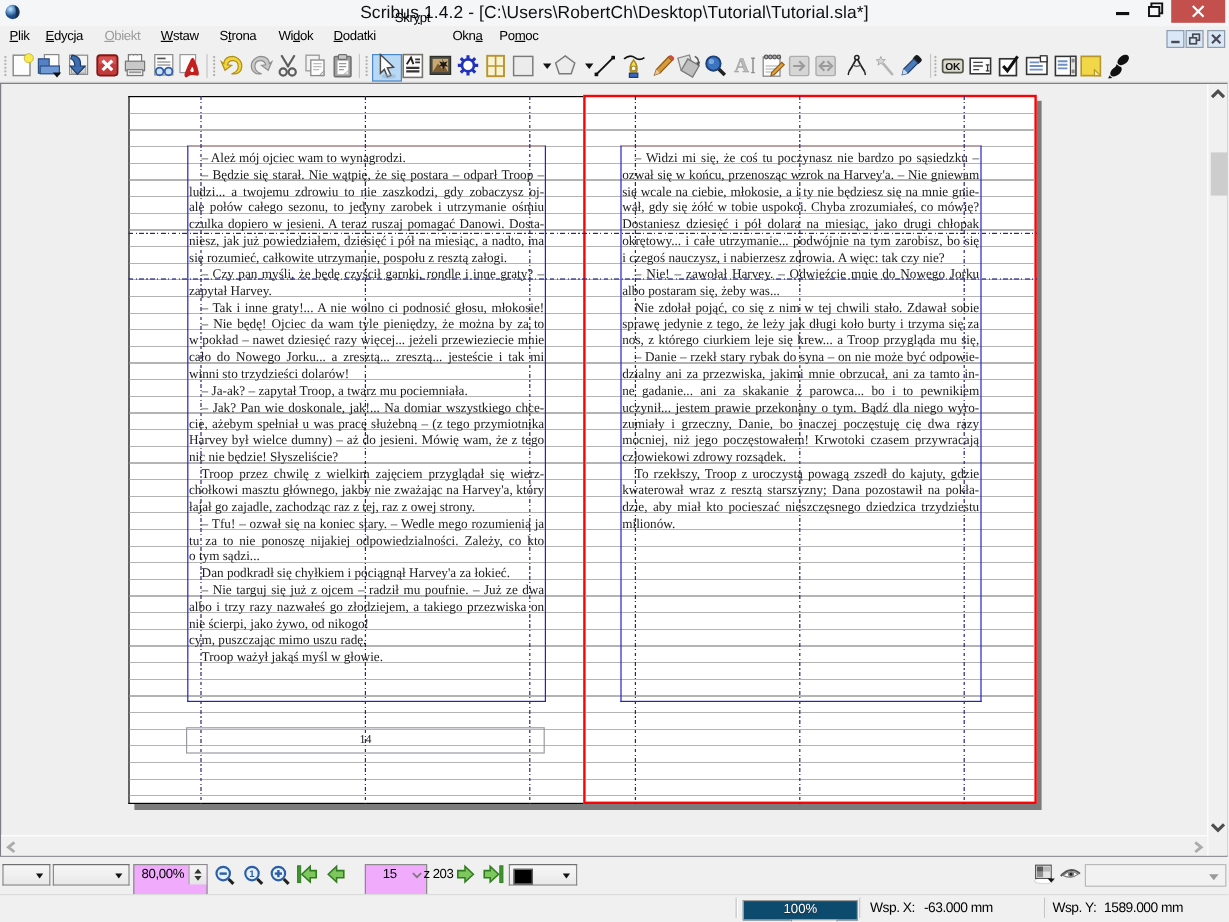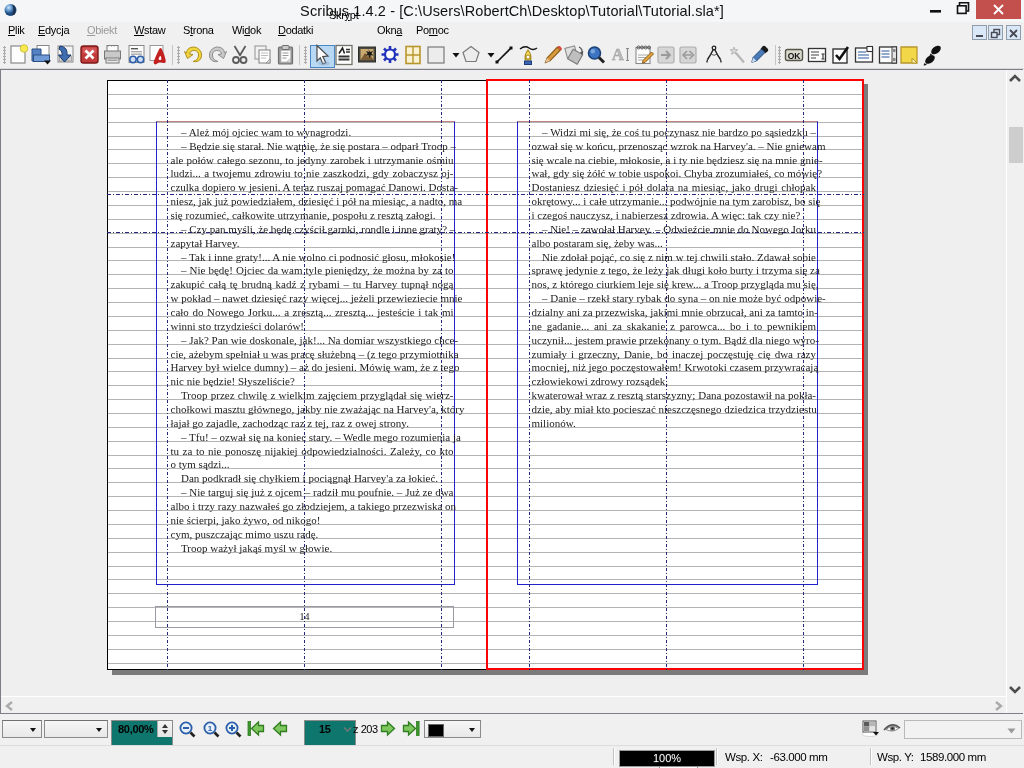--- a/index.html
+++ b/index.html
@@ -25,40 +25,40 @@
 .page{position:absolute;background:#fff;}
 #pageL{left:107px;top:80px;width:380px;height:590px;border:1px solid #000;border-right:none;box-sizing:border-box;box-shadow:5px 5px 0 #7b7b7b;}
 #pageR{left:486px;top:79px;width:378px;height:591px;border:2px solid #fb0207;box-sizing:border-box;box-shadow:4px 5px 0 #7b7b7b;}
 .grid{position:absolute;left:0;right:0;bottom:0;background:repeating-linear-gradient(to bottom,#b4b4b4 0,#b4b4b4 1px,transparent 1px,transparent 13.87px);}
 .vguide{position:absolute;top:80px;height:590px;width:1px;z-index:5;
  background:repeating-linear-gradient(to bottom,#26267e 0,#26267e 3px,transparent 3px,transparent 5px,#26267e 5px,#26267e 6px,transparent 6px,transparent 8px);}
 .hguide{position:absolute;left:107px;width:757px;height:1px;z-index:5;
  background:repeating-linear-gradient(to right,#26267e 0,#26267e 4px,transparent 4px,transparent 6px,#26267e 6px,#26267e 7px,transparent 7px,transparent 9px);}
 .tframe{position:absolute;border:1px solid #2222cc;border-top:1px solid #c08482;box-sizing:border-box;z-index:4;}
 .txt{position:absolute;font-family:"Liberation Serif",serif;font-size:11px;line-height:13.87px;color:#1c1c1c;z-index:6;}
-.tl{white-space:nowrap;text-align:justify;text-align-last:justify;height:13.87px;padding-left:13px;}
+.tl{white-space:nowrap;text-align:justify;text-align-last:justify;height:13.87px;}
 .tl.e{text-align-last:left;}
 .tl.i{text-indent:10.5px;}
 #pnframe{left:155px;top:606px;width:299px;height:22px;border:1px solid #9a9aa2;box-sizing:border-box;z-index:4;}
 #pnum{left:155px;top:611px;width:299px;text-align:center;font-family:"Liberation Serif",serif;font-size:10px;color:#222;z-index:6;}
 
 #vsb{left:1006px;top:70px;width:17px;height:643px;box-sizing:border-box;background:#f0f0f0;border-left:1px solid #fff;}
 #vthumb{left:1008.5px;top:127px;width:14px;height:36px;background:#cdcdcd;}
 #hsb{left:1px;top:696px;width:1005px;height:17px;box-sizing:border-box;background:#f0f0f0;border-top:1px solid #fff;}
 
 #botbar{left:0;top:715px;width:1024px;height:30px;background:#f0f0f0;}
 .combo{position:absolute;top:5px;height:18px;box-sizing:border-box;background:linear-gradient(#f7f7f7,#e8e8e8);border:1px solid #8b8b8b;border-top-color:#707070;font-size:11px;letter-spacing:-0.4px;color:#000;}
 .combo .cl{position:absolute;left:6px;top:2px;margin-top:27px;}
 .combo .ca{position:absolute;right:5px;top:7px;width:0;height:0;border-left:3.5px solid transparent;border-right:3.5px solid transparent;border-top:4px solid #111;}
-.spin{position:absolute;top:5px;height:36px;box-sizing:border-box;background:#0f766e;border:1px solid #8b8b8b;font-size:11px;letter-spacing:-0.3px;font-weight:bold;}
+.spin{position:absolute;top:5px;height:36px;box-sizing:border-box;background:#f0abfc;border:1px solid #8b8b8b;font-size:11px;letter-spacing:-0.3px;}
 
 #statusbar{left:0;top:745px;width:1024px;height:23px;background:#f0f0f0;border-top:1px solid #dcdcdc;}
 .sgroove{position:absolute;top:3px;width:1px;height:17px;background:#c3c3c3;border-right:1px solid #fff;}
 .stext{position:absolute;top:6px;font-size:11.5px;letter-spacing:-0.4px;color:#000;}
-#progress{left:619px;top:5px;width:94px;height:15px;background:#000000;border:1px solid #9a9a9a;text-align:center;font-size:11px;color:#fff;line-height:15px;text-shadow:0 1px 1px #2a2a2a;}
+#progress{left:619px;top:5px;width:94px;height:15px;background:#0c4a6e;border:1px solid #9a9a9a;text-align:center;font-size:11px;color:#fff;line-height:15px;text-shadow:0 1px 1px #2a2a2a;}
 
 .mdib{position:absolute;top:25px;width:15px;height:15px;background:#d9e7f6;border:1px solid #8e9cac;box-sizing:border-box;}
 </style></head>
 <body>
 <div class="abs" id="titlebar"></div>
 <div class="abs" id="title">Scribus 1.4.2 - [C:\Users\RobertCh\Desktop\Tutorial\Tutorial.sla*]</div>
 <svg class="abs" id="applogo" style="left:4px;top:3px" width="14" height="15">
  <defs>
       <radialGradient id="lg" cx="35%" cy="30%">
         <stop offset="0%" stop-color="#cfe3f5"></stop>
@@ -335,33 +335,33 @@
  <div class="abs vguide" style="left:803px"></div>
  <div class="abs hguide" style="top:194px"></div>
  <div class="abs hguide" style="top:232px"></div>
  <div class="abs tframe" style="left:156px;top:121px;width:299px;height:464px"></div>
  <div class="abs tframe" style="left:517px;top:121px;width:300.5px;height:464px"></div>
  <div class="abs" id="pnframe"></div>
  <div class="abs" id="pnum">14</div>
  <div class="abs txt" id="txtL" style="left:157.5px;top:125.8px;width:296px">
 <div class="tl i e">– Ależ mój ojciec wam to wynagrodzi.</div>
 <div class="tl i">– Będzie się starał. Nie wątpię, że się postara – odparł Troop –</div>
+<div class="tl">ludzi... a twojemu zdrowiu to nie zaszkodzi, gdy zobaczysz oj-</div>
 <div class="tl">ale połów całego sezonu, to jedyny zarobek i utrzymanie ośmiu</div>
-<div class="tl">ludzi... a twojemu zdrowiu to nie zaszkodzi, gdy zobaczysz oj-</div>
 <div class="tl">czulka dopiero w jesieni. A teraz ruszaj pomagać Danowi. Dosta-</div>
 <div class="tl">niesz, jak już powiedziałem, dziesięć i pół na miesiąc, a nadto, ma</div>
 <div class="tl e">się rozumieć, całkowite utrzymanie, pospołu z resztą załogi.</div>
 <div class="tl i">– Czy pan myśli, że będę czyścił garnki, rondle i inne graty? –</div>
 <div class="tl e">zapytał Harvey.</div>
 <div class="tl i">– Tak i inne graty!... A nie wolno ci podnosić głosu, młokosie!</div>
 <div class="tl i">– Nie będę! Ojciec da wam tyle pieniędzy, że można by za to</div>
-<div class="tl">zakupić całą tę brudną kadź z rybami – tu Harvey tupnął nogą</div>
 <div class="tl">w pokład – nawet dziesięć razy więcej... jeżeli przewieziecie mnie</div>
 <div class="tl">cało do Nowego Jorku... a zresztą... zresztą... jesteście i tak mi</div>
 <div class="tl e">winni sto trzydzieści dolarów!</div>
+<div class="tl i e">– Ja-ak? – zapytał Troop, a twarz mu pociemniała.</div>
 <div class="tl i">– Jak? Pan wie doskonale, jak!... Na domiar wszystkiego chce-</div>
 <div class="tl">cie, ażebym spełniał u was pracę służebną – (z tego przymiotnika</div>
 <div class="tl">Harvey był wielce dumny) – aż do jesieni. Mówię wam, że z tego</div>
 <div class="tl e">nic nie będzie! Słyszeliście?</div>
 <div class="tl i">Troop przez chwilę z wielkim zajęciem przyglądał się wierz-</div>
 <div class="tl">chołkowi masztu głównego, jakby nie zważając na Harvey'a, który</div>
 <div class="tl e">łajał go zajadle, zachodząc raz z tej, raz z owej strony.</div>
 <div class="tl i">– Tfu! – ozwał się na koniec stary. – Wedle mego rozumienia ja</div>
 <div class="tl">tu za to nie ponoszę nijakiej odpowiedzialności. Zależy, co kto</div>
 <div class="tl e">o tym sądzi...</div>
@@ -385,20 +385,21 @@
 <div class="tl i">Nie zdołał pojąć, co się z nim w tej chwili stało. Zdawał sobie</div>
 <div class="tl">sprawę jedynie z tego, że leży jak długi koło burty i trzyma się za</div>
 <div class="tl">nos, z którego ciurkiem leje się krew... a Troop przygląda mu się,</div>
 <div class="tl i">– Danie – rzekł stary rybak do syna – on nie może być odpowie-</div>
 <div class="tl">dzialny ani za przezwiska, jakimi mnie obrzucał, ani za tamto in-</div>
 <div class="tl">ne gadanie... ani za skakanie z parowca... bo i to pewnikiem</div>
 <div class="tl">uczynił... jestem prawie przekonany o tym. Bądź dla niego wyro-</div>
 <div class="tl">zumiały i grzeczny, Danie, bo inaczej poczęstuję cię dwa razy</div>
 <div class="tl">mocniej, niż jego poczęstowałem! Krwotoki czasem przywracają</div>
 <div class="tl e">człowiekowi zdrowy rozsądek.</div>
+<div class="tl i">To rzekłszy, Troop z uroczystą powagą zszedł do kajuty, gdzie</div>
 <div class="tl">kwaterował wraz z resztą starszyzny; Dana pozostawił na pokła-</div>
 <div class="tl">dzie, aby miał kto pocieszać nieszczęsnego dziedzica trzydziestu</div>
 <div class="tl e">milionów.</div>
  </div>
 </div>
 <div class="abs" id="vsb"></div>
 <div class="abs" id="vthumb"></div>
 <div class="abs" id="hsb"></div>
 <svg class="abs" style="left:1008px;top:73px" width="14" height="12">
     <path d="M2 8 L7 3 L12 8" fill="none" stroke="#4d4d4d" stroke-width="2.6"></path>

